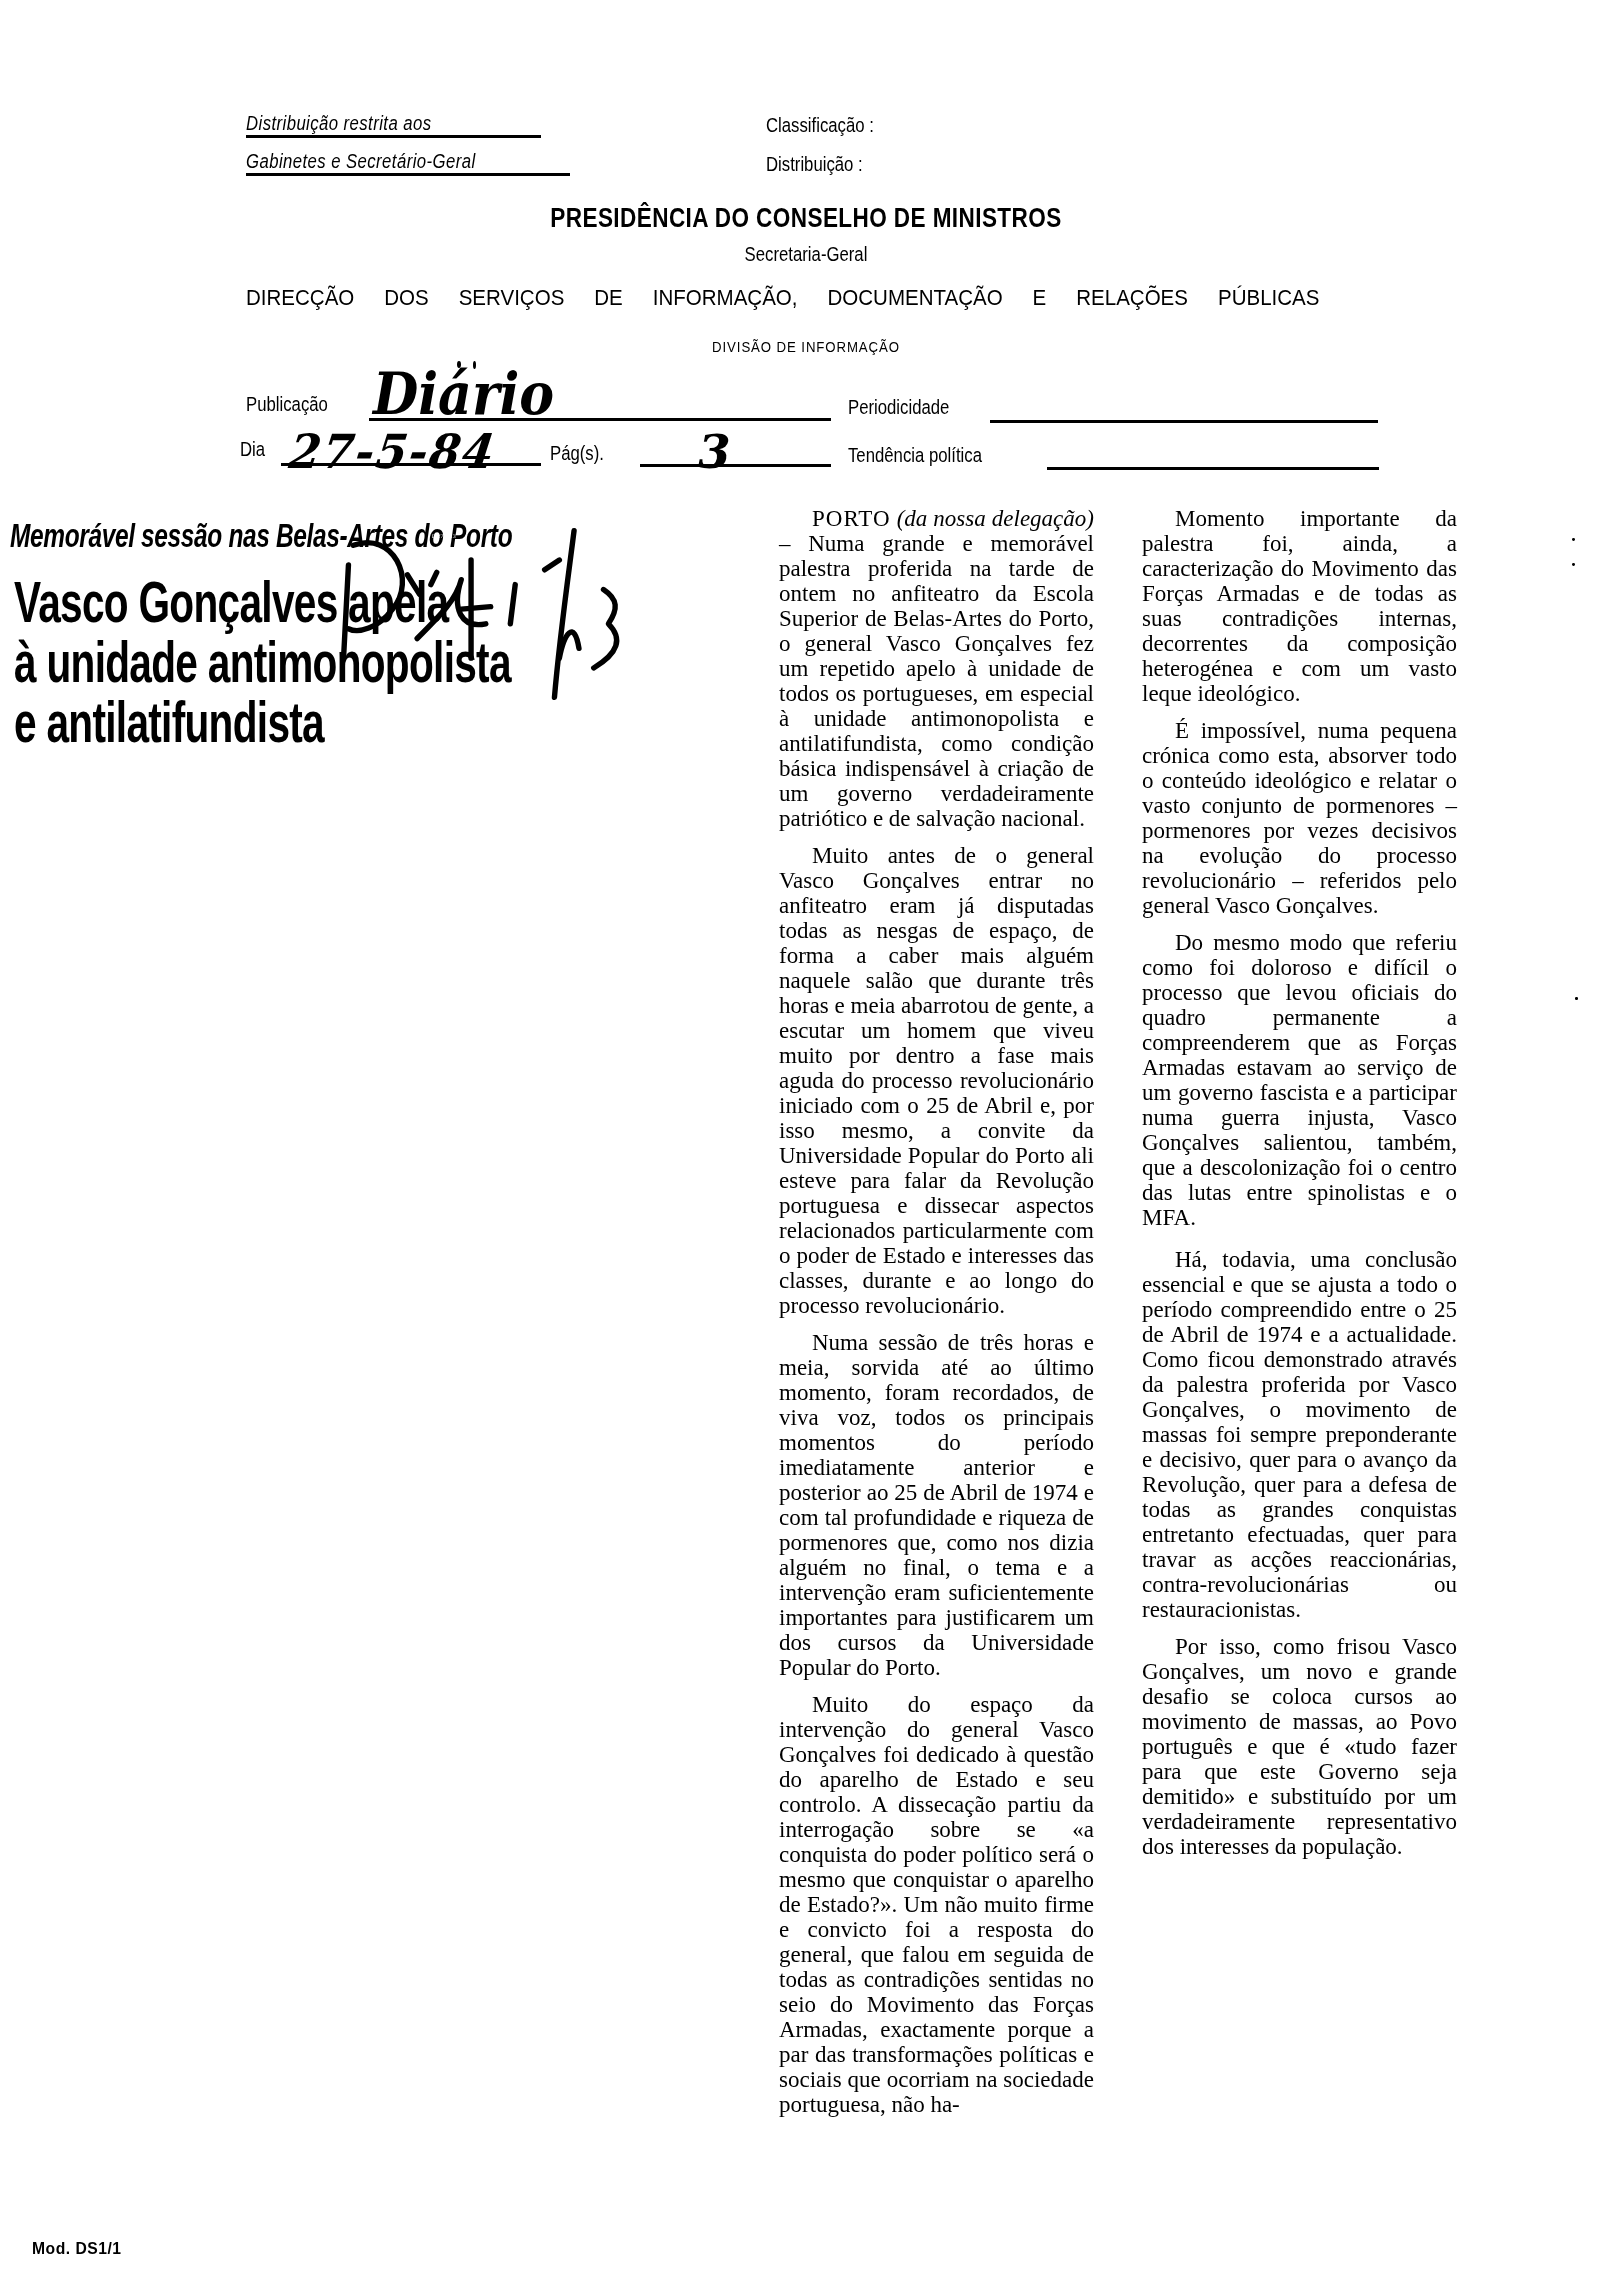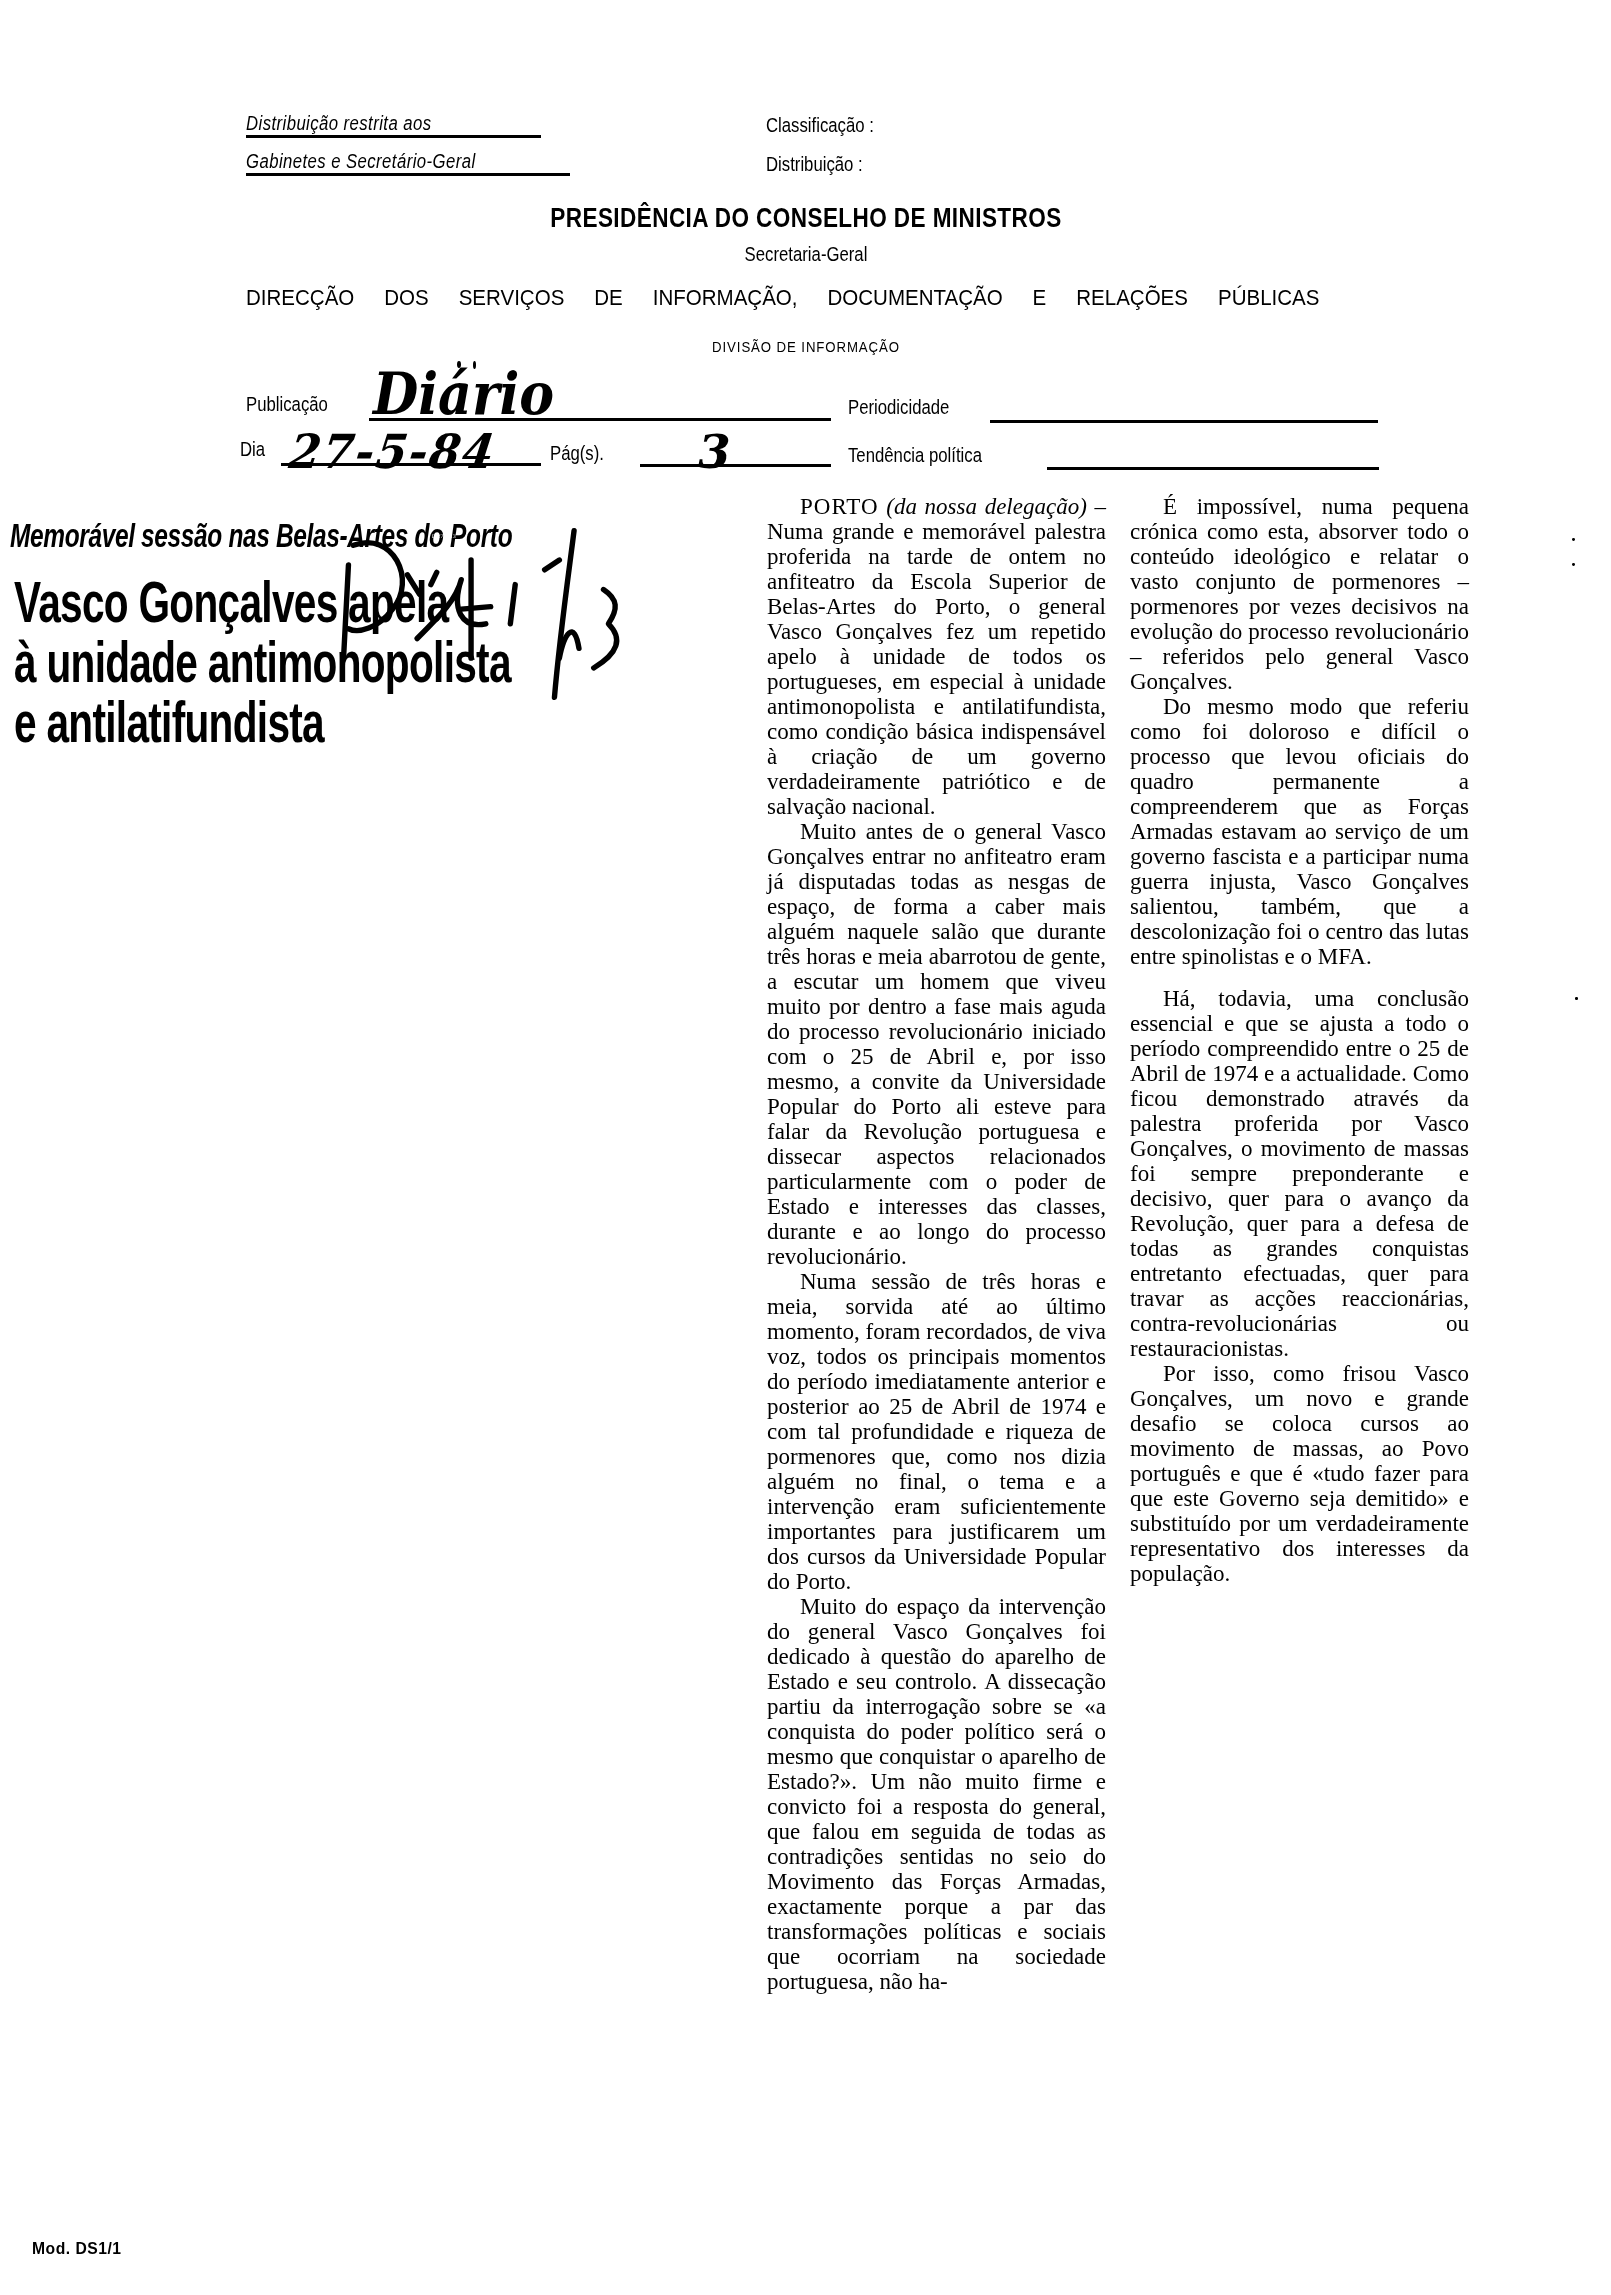--- a/index.html
+++ b/index.html
@@ -23,21 +23,21 @@
   .form-label { font-size:19.7px; transform:scaleX(0.85); transform-origin:left; white-space:nowrap; }
   .form-line { height:2.5px; background:#000; }
   .hand { font-family:"DejaVu Serif", serif; font-style:italic; font-weight:bold; color:#000; white-space:nowrap; }
 
   
   .kicker { font-weight:bold; font-style:italic; font-size:34px; transform:scaleX(0.72); transform-origin:left; white-space:nowrap; letter-spacing:-0.5px; }
   .headline { font-weight:bold; font-size:58px; line-height:60px; transform:scaleX(0.70); transform-origin:left top; white-space:nowrap; letter-spacing:-1px; }
 
   
   .col { width:339px; font-size:23px; line-height:25px; text-align:justify; hyphens:none; }
-  .col p { margin:0; text-indent:33px; }
+  .col p { margin:12px; text-indent:33px; }
   .col p.noindent { text-indent:0; }
   .col p.gap { margin-top:16.7px; }
   .col .dateline-place { letter-spacing:1px; }
   .col .dateline-ital { font-style:italic; }
 
   .footer-mod { font-weight:bold; font-size:15.7px; letter-spacing:0.5px; }
   .speck { background:#000; border-radius:50%; }
 </style>
 </head>
 <body>
@@ -113,20 +113,21 @@
 </svg>
 
 <div class="abs serif col" style="left:767px; top:494px;">
   <p><span class="dateline-place">PORTO</span> <span class="dateline-ital">(da nossa delegação)</span><span> – Numa grande e memorável palestra proferida na tarde de ontem no anfiteatro da Escola Superior de Belas-Artes do Porto, o general Vasco Gonçalves fez um repetido apelo à unidade de todos os portugueses, em especial à unidade antimonopolista e antilatifundista, como condição básica indispensável à criação de um governo verdadeiramente patriótico e de salvação nacional.</span></p>
   <p>Muito antes de o general Vasco Gonçalves entrar no anfiteatro eram já disputadas todas as nesgas de espaço, de forma a caber mais alguém naquele salão que durante três horas e meia abarrotou de gente, a escutar um homem que viveu muito por dentro a fase mais aguda do processo revolucionário iniciado com o 25 de Abril e, por isso mesmo, a convite da Universidade Popular do Porto ali esteve para falar da Revolução portuguesa e dissecar aspectos relacionados particularmente com o poder de Estado e interesses das classes, durante e ao longo do processo revolucionário.</p>
   <p>Numa sessão de três horas e meia, sorvida até ao último momento, foram recordados, de viva voz, todos os principais momentos do período imediatamente anterior e posterior ao 25 de Abril de 1974 e com tal profundidade e riqueza de pormenores que, como nos dizia alguém no final, o tema e a intervenção eram suficientemente importantes para justificarem um dos cursos da Universidade Popular do Porto.</p>
   <p>Muito do espaço da intervenção do general Vasco Gonçalves foi dedicado à questão do aparelho de Estado e seu controlo. A dissecação partiu da interrogação sobre se «a conquista do poder político será o mesmo que conquistar o aparelho de Estado?». Um não muito firme e convicto foi a resposta do general, que falou em seguida de todas as contradições sentidas no seio do Movimento das Forças Armadas, exactamente porque a par das transformações políticas e sociais que ocorriam na sociedade portuguesa, não ha-</p>
 </div>
 
 <div class="abs serif col" style="left:1130px; top:494px;">
+  <p>Momento importante da palestra foi, ainda, a caracterização do Movimento das Forças Armadas e de todas as suas contradições internas, decorrentes da composição heterogénea e com um vasto leque ideológico.</p>
   <p>É impossível, numa pequena crónica como esta, absorver todo o conteúdo ideológico e relatar o vasto conjunto de pormenores – pormenores por vezes decisivos na evolução do processo revolucionário – referidos pelo general Vasco Gonçalves.</p>
   <p>Do mesmo modo que referiu como foi doloroso e difícil o processo que levou oficiais do quadro permanente a compreenderem que as Forças Armadas estavam ao serviço de um governo fascista e a participar numa guerra injusta, Vasco Gonçalves salientou, também, que a descolonização foi o centro das lutas entre spinolistas e o MFA.</p>
   <p class="gap">Há, todavia, uma conclusão essencial e que se ajusta a todo o período compreendido entre o 25 de Abril de 1974 e a actualidade. Como ficou demonstrado através da palestra proferida por Vasco Gonçalves, o movimento de massas foi sempre preponderante e decisivo, quer para o avanço da Revolução, quer para a defesa de todas as grandes conquistas entretanto efectuadas, quer para travar as acções reaccionárias, contra-revolucionárias ou restauracionistas.</p>
   <p>Por isso, como frisou Vasco Gonçalves, um novo e grande desafio se coloca cursos ao movimento de massas, ao Povo português e que é «tudo fazer para que este Governo seja demitido» e substituído por um verdadeiramente representativo dos interesses da população.</p>
 </div>
 
 <div class="abs speck" style="left:1572px; top:538px; width:2.9px; height:2.9px;"></div>
 <div class="abs speck" style="left:1572px; top:563px; width:2.9px; height:2.9px;"></div>
 <div class="abs speck" style="left:1575px; top:997px; width:2.5px; height:2.5px;"></div>
 

